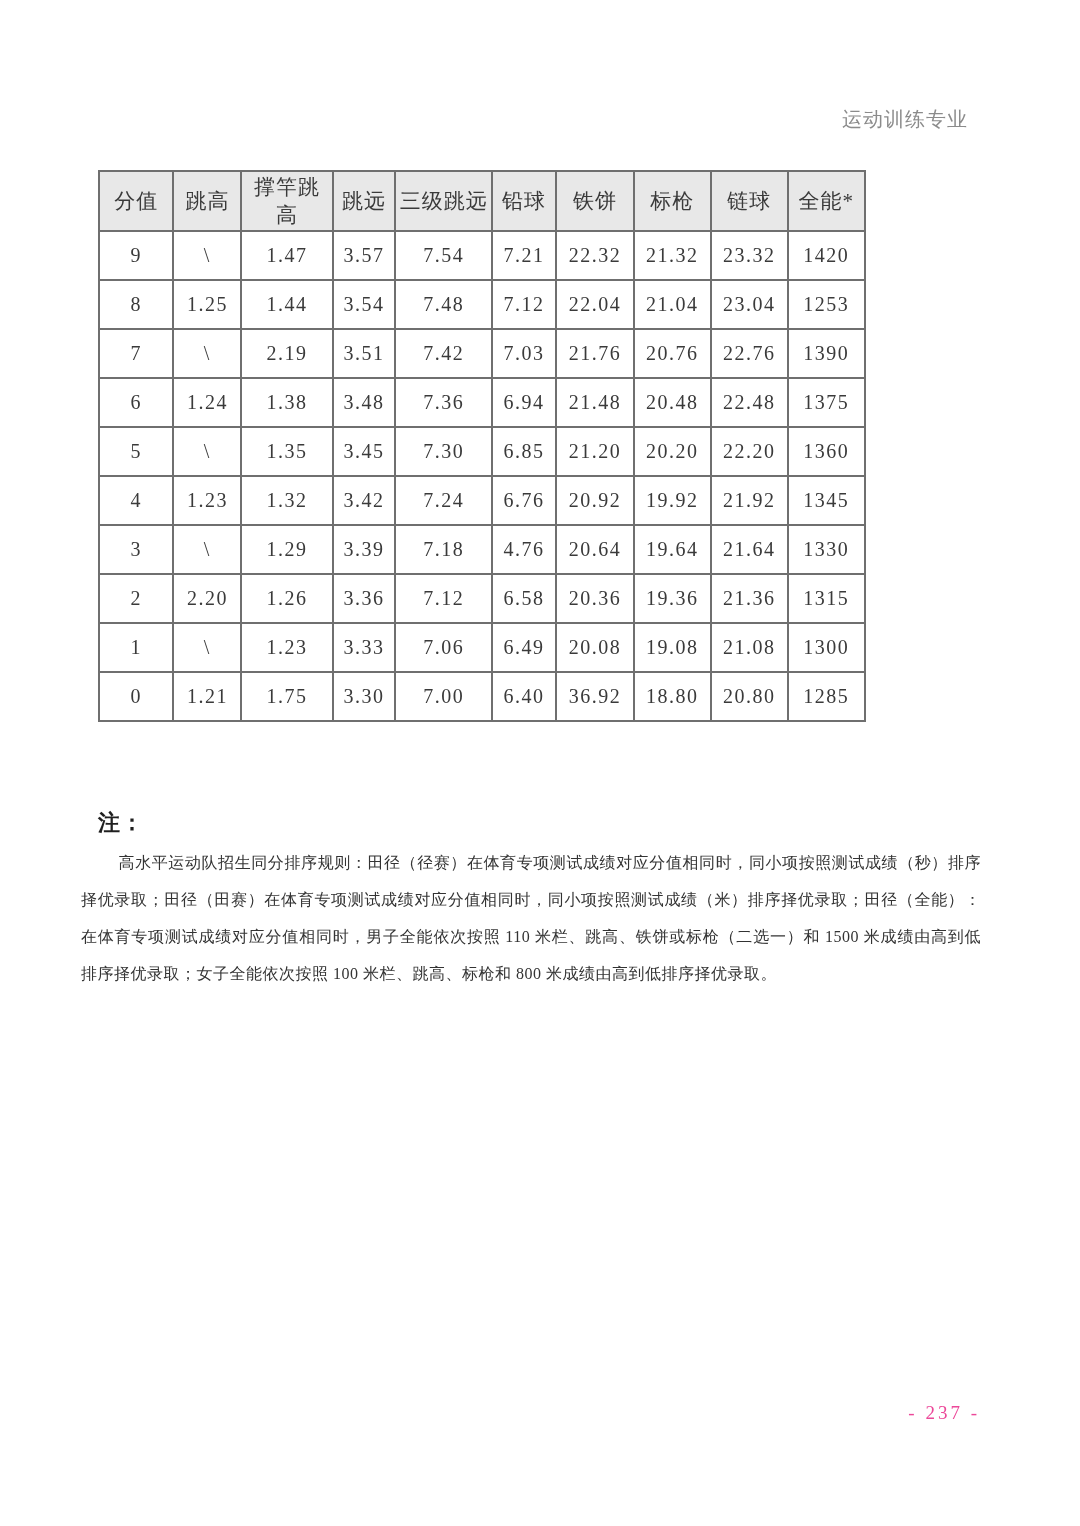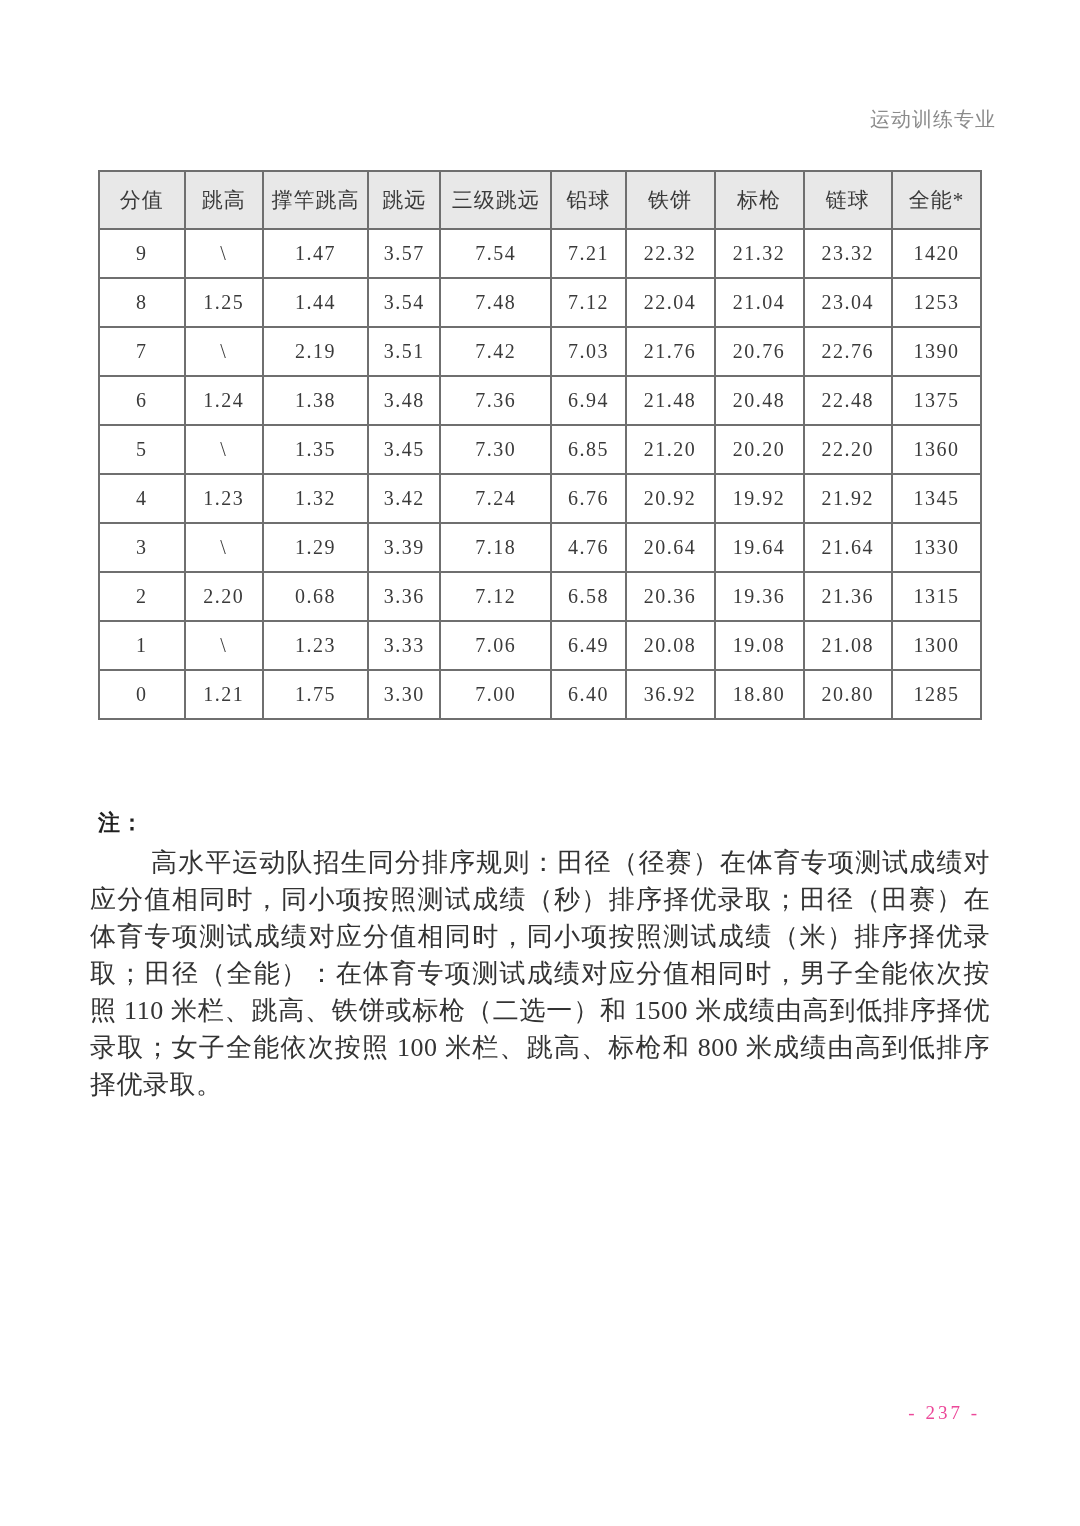--- a/index.html
+++ b/index.html
@@ -8,30 +8,30 @@
     width: 1080px;
     height: 1526px;
     background: #ffffff;
     font-family: "Liberation Serif", "DejaVu Serif", serif;
     color: #333333;
     overflow: hidden;
   }
   .running-header {
     position: absolute;
     top: 106px;
-    right: 84px;
+    right: 112px;
     font-size: 20px;
     letter-spacing: 1px;
     color: #8b8b8b;
   }
   table.score-table {
     position: absolute;
     top: 170px;
     left: 98px;
-    width: 884px;
+    width: 768px;
     border-collapse: collapse;
     table-layout: fixed;
   }
   .score-table th, .score-table td {
     border: 2px solid #6f6f6f;
     text-align: center;
     vertical-align: middle;
     font-weight: normal;
     color: #3a3a3a;
   }
@@ -64,24 +64,24 @@
     top: 808px;
     left: 98px;
     font-size: 22px;
     font-weight: bold;
     color: #1f1f1f;
     letter-spacing: 1px;
   }
   .note-text {
     position: absolute;
     top: 844px;
-    left: 90px;
+    left: 81px;
     width: 900px;
     margin: 0;
-    font-size: 26px;
+    font-size: 16px;
     line-height: 37px;
     text-align: justify;
     text-indent: 2.35em;
     letter-spacing: 0.5px;
     color: #333333;
   }
   .page-number {
     position: absolute;
     top: 1402px;
     right: 100px;
@@ -205,21 +205,21 @@
           <td>7.18</td>
           <td>4.76</td>
           <td>20.64</td>
           <td>19.64</td>
           <td>21.64</td>
           <td>1330</td>
         </tr>
         <tr>
           <td>2</td>
           <td>2.20</td>
-          <td>0.68</td>
+          <td>1.26</td>
           <td>3.36</td>
           <td>7.12</td>
           <td>6.58</td>
           <td>20.36</td>
           <td>19.36</td>
           <td>21.36</td>
           <td>1315</td>
         </tr>
         <tr>
           <td>1</td>

